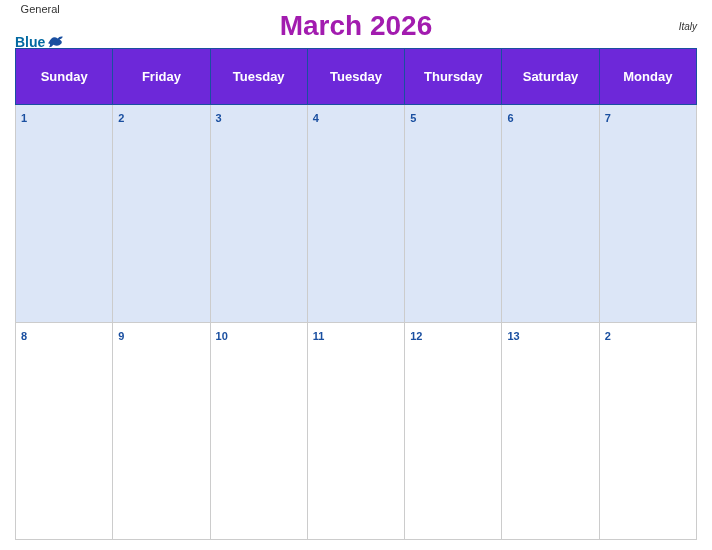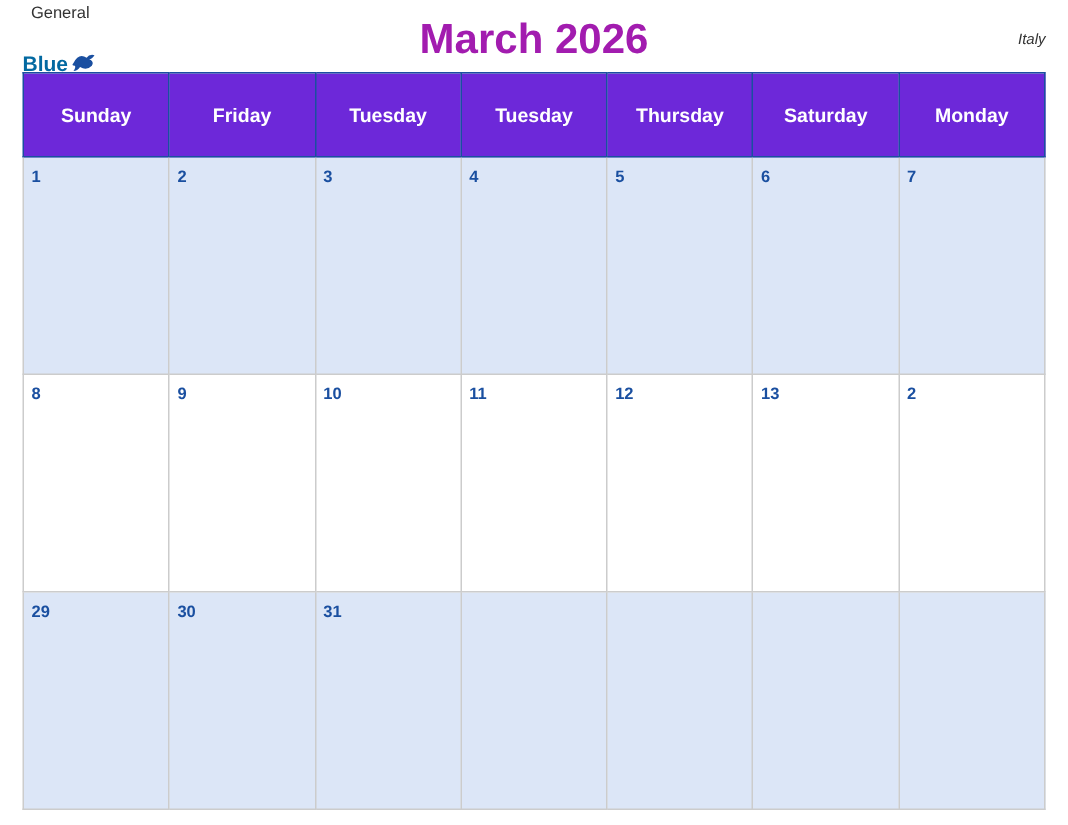--- a/index.html
+++ b/index.html
@@ -153,23 +153,14 @@
       </tr>
       <tr>
         <td><span class="day-num">8</span></td>
         <td><span class="day-num">9</span></td>
         <td><span class="day-num">10</span></td>
         <td><span class="day-num">11</span></td>
         <td><span class="day-num">12</span></td>
         <td><span class="day-num">13</span></td>
         <td><span class="day-num">2</span></td>
       </tr>
-      <tr>
-        <td><span class="day-num">29</span></td>
-        <td><span class="day-num">30</span></td>
-        <td><span class="day-num">31</span></td>
-        <td></td>
-        <td></td>
-        <td></td>
-        <td></td>
-      </tr>
     </tbody>
 </table>
 
 </body></html>

